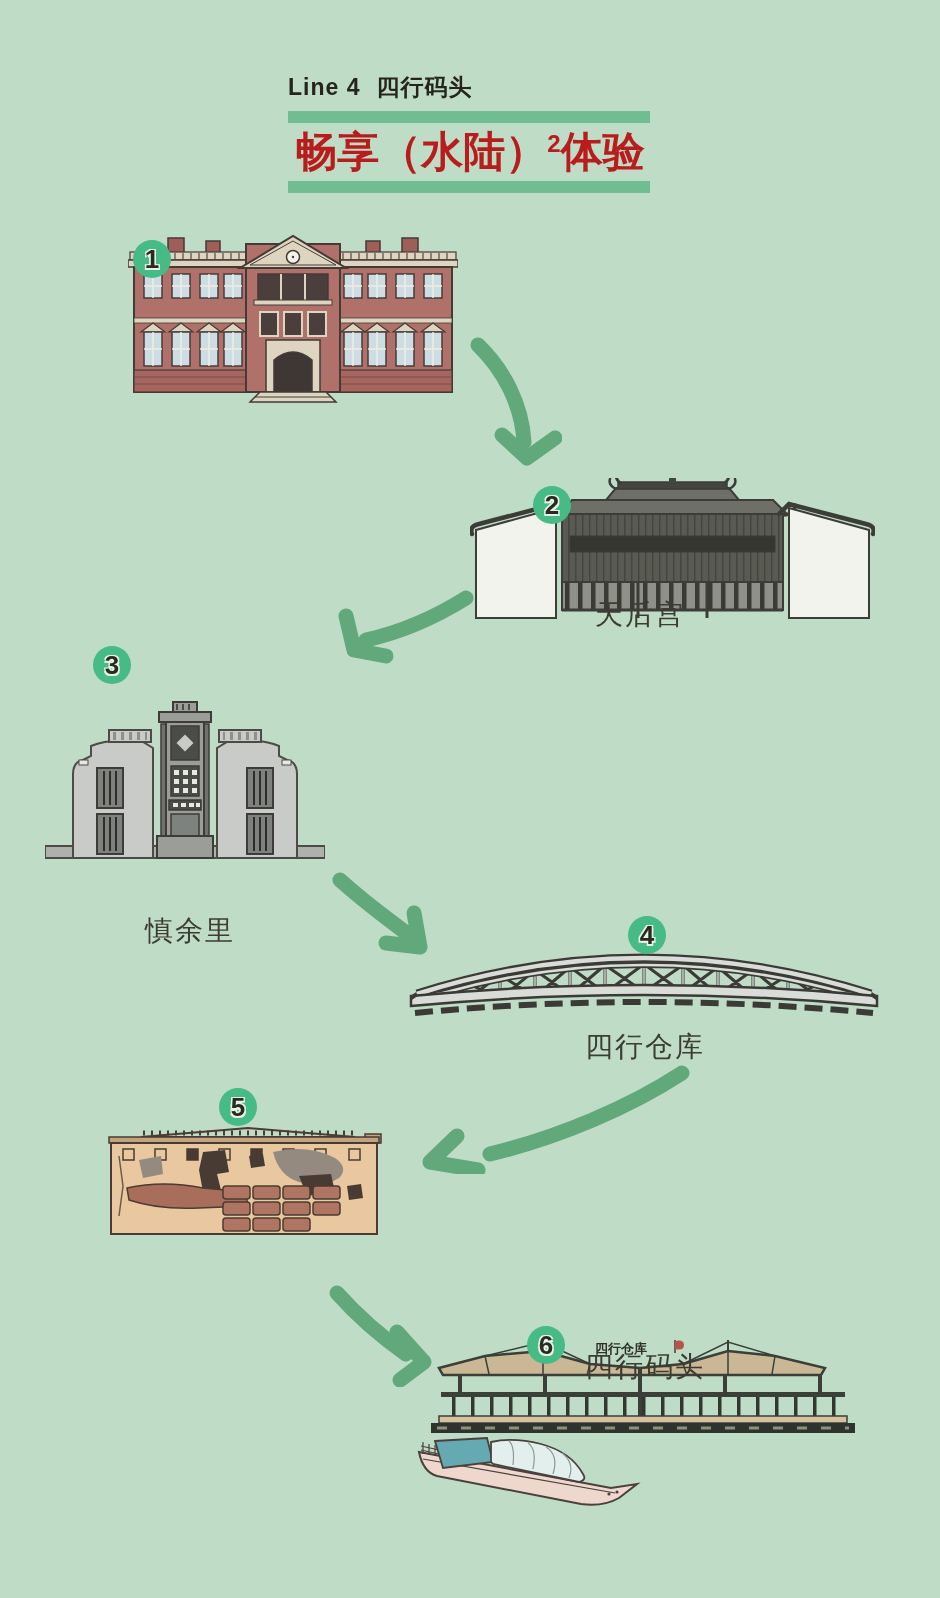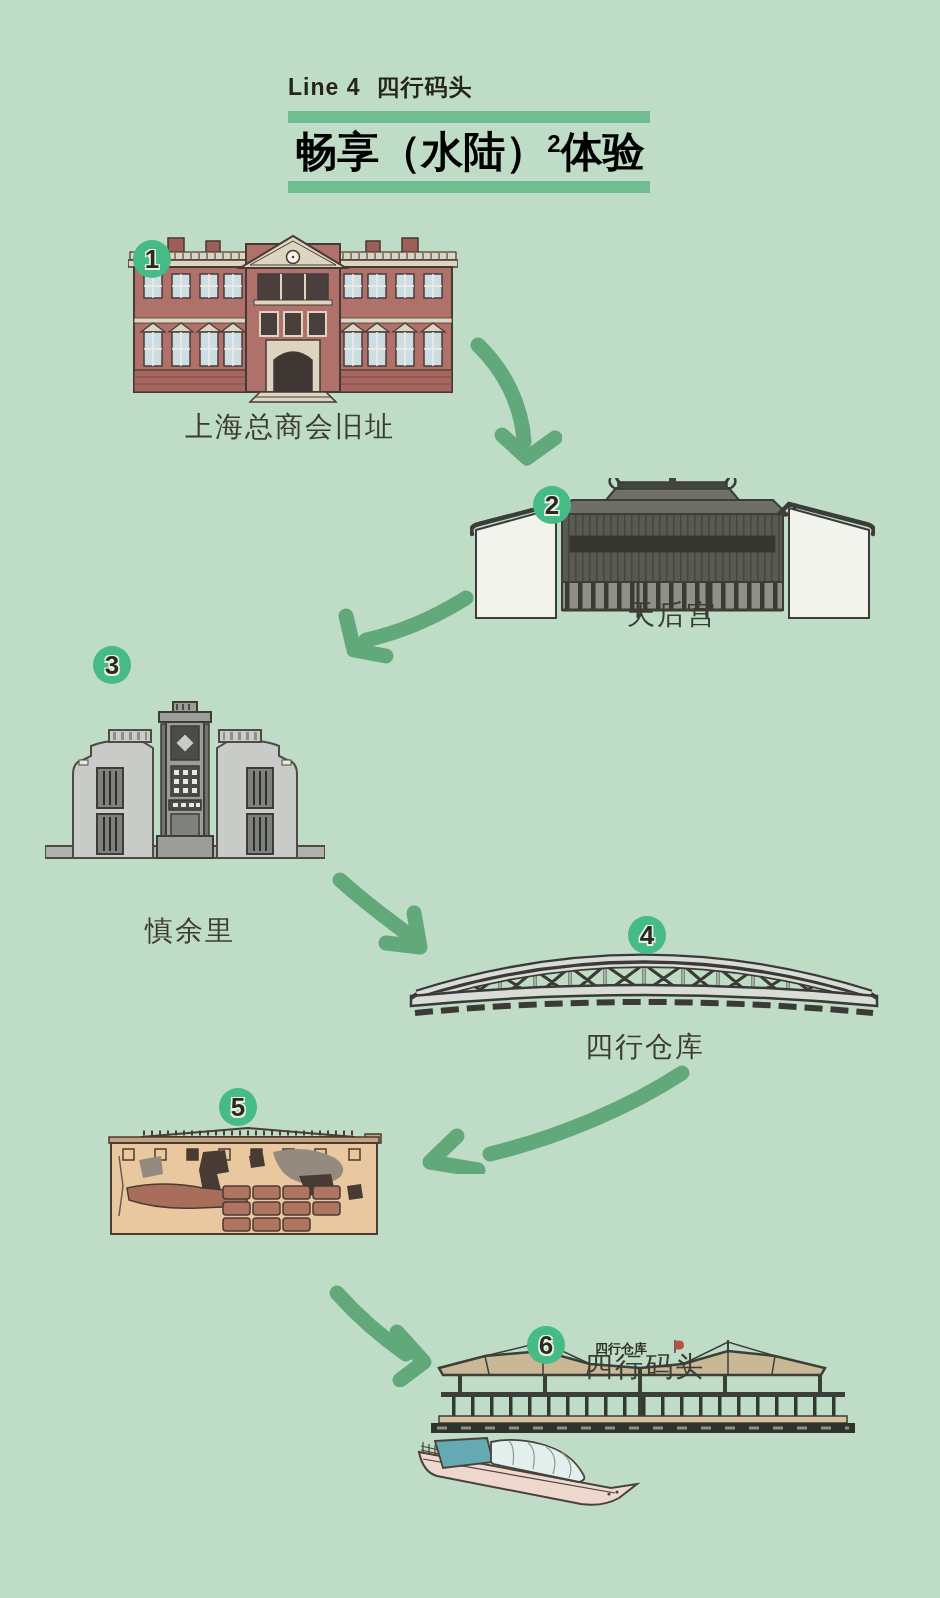--- a/index.html
+++ b/index.html
@@ -2,21 +2,21 @@
 <html><head>
 <meta charset="utf-8">
 <style>
   html,body{margin:0;padding:0;background:#bedcc6;}
   .canvas{position:relative;width:940px;height:1598px;background:#bedcc6;overflow:hidden;
           font-family:"Liberation Sans",sans-serif;}
   .hdr{position:absolute;left:288px;top:72px;width:364px;}
   .hdr-line{display:flex;align-items:baseline;gap:16px;font-weight:bold;
             font-size:23px;color:#26251d;letter-spacing:1px;}
   .hdr-bar{width:362px;height:12px;background:#70bd92;margin-top:8px;}
-  .hdr-title{margin-top:4px;font-size:42px;font-weight:900;color:#000000;
+  .hdr-title{margin-top:4px;font-size:42px;font-weight:900;color:#b91c1c;
              letter-spacing:0px;white-space:nowrap;line-height:1.2;text-align:center;}
   .hdr-title sup{font-size:24px;font-weight:900;vertical-align:14px;}
   .hdr-bar2{width:362px;height:12px;background:#70bd92;margin-top:4px;}
   .badge{position:absolute;width:38px;height:38px;border-radius:50%;background:#46bb85;
          display:flex;align-items:center;justify-content:center;font-size:26px;font-weight:bold;
          color:#2b2a21;z-index:5;
          text-shadow:-1.5px -1.5px 0 #e9f2e7,1.5px -1.5px 0 #e9f2e7,-1.5px 1.5px 0 #e9f2e7,1.5px 1.5px 0 #e9f2e7;}
   .stop-label{position:absolute;transform:translateX(-50%);white-space:nowrap;
               font-size:28px;color:#3c3c33;letter-spacing:2px;font-weight:500;}
   .illu{position:absolute;}
@@ -117,21 +117,20 @@
       <rect x="132" y="80" width="18" height="24" fill="#4a3f3c" stroke="#ddd5c0" stroke-width="2"></rect>
       <rect x="156" y="80" width="18" height="24" fill="#4a3f3c" stroke="#ddd5c0" stroke-width="2"></rect>
       <rect x="180" y="80" width="18" height="24" fill="#4a3f3c" stroke="#ddd5c0" stroke-width="2"></rect>
 
       <rect x="138" y="108" width="54" height="52" fill="#ddd5c0" stroke="#463a37" stroke-width="1.5"></rect>
       <path d="M146,160 L146,128 Q165,112 184,128 L184,160 Z" fill="#3f3734" stroke="#463a37" stroke-width="1.5"></path>
       <path d="M132,160 L198,160 L208,170 L122,170 Z" fill="#ddd5c0" stroke="#463a37" stroke-width="1.5"></path>
       <line x1="127" y1="165" x2="203" y2="165" stroke="#463a37" stroke-width="1"></line>
     </svg>
   </div>
-  <div class="stop-label" style="left:290px;top:408px">上海总商会旧址</div>
 
   <svg class="illu" style="left:452px;top:330px" width="110" height="140" viewBox="0 0 110 140">
     <path d="M26,15 C52,40 70,75 72,112" fill="none" stroke="#61a87a" stroke-width="15" stroke-linecap="round"></path>
     <path d="M50,105 L75,128 L103,108" fill="none" stroke="#61a87a" stroke-width="15" stroke-linecap="round" stroke-linejoin="round"></path>
   </svg>
 
   <div class="illu" style="left:470px;top:478px">
     <svg width="405" height="148" viewBox="0 0 405 148">
       <defs>
         <pattern id="hallTex" patternUnits="userSpaceOnUse" width="7" height="8">
@@ -164,21 +163,21 @@
       <path d="M90,37 q-10,-2 -10,-10" fill="none" stroke="#3c3d39" stroke-width="3.5" stroke-linecap="round"></path>
       <path d="M315,37 q10,-2 10,-10" fill="none" stroke="#3c3d39" stroke-width="3.5" stroke-linecap="round"></path>
 
       <use href="#wing"></use>
       <use href="#wing" transform="translate(405,0) scale(-1,1)"></use>
 
       <line x1="168" y1="104" x2="168" y2="140" stroke="#3c3d39" stroke-width="3"></line>
       <line x1="237" y1="104" x2="237" y2="140" stroke="#3c3d39" stroke-width="3"></line>
     </svg>
   </div>
-  <div class="stop-label" style="left:672px;top:596px">天后宫</div>
+  <div class="stop-label" style="left:640px;top:596px">天后宫</div>
 
   <svg class="illu" style="left:330px;top:588px" width="150" height="80" viewBox="0 0 150 80">
     <path d="M136,10 C104,30 72,44 36,52" fill="none" stroke="#61a87a" stroke-width="15" stroke-linecap="round"></path>
     <path d="M16,28 L24,62 L56,68" fill="none" stroke="#61a87a" stroke-width="15" stroke-linecap="round" stroke-linejoin="round"></path>
   </svg>
 
   <div class="illu" style="left:45px;top:690px">
     <svg width="280" height="175" viewBox="0 0 280 175">
       <defs>
         <g id="houseWin">

